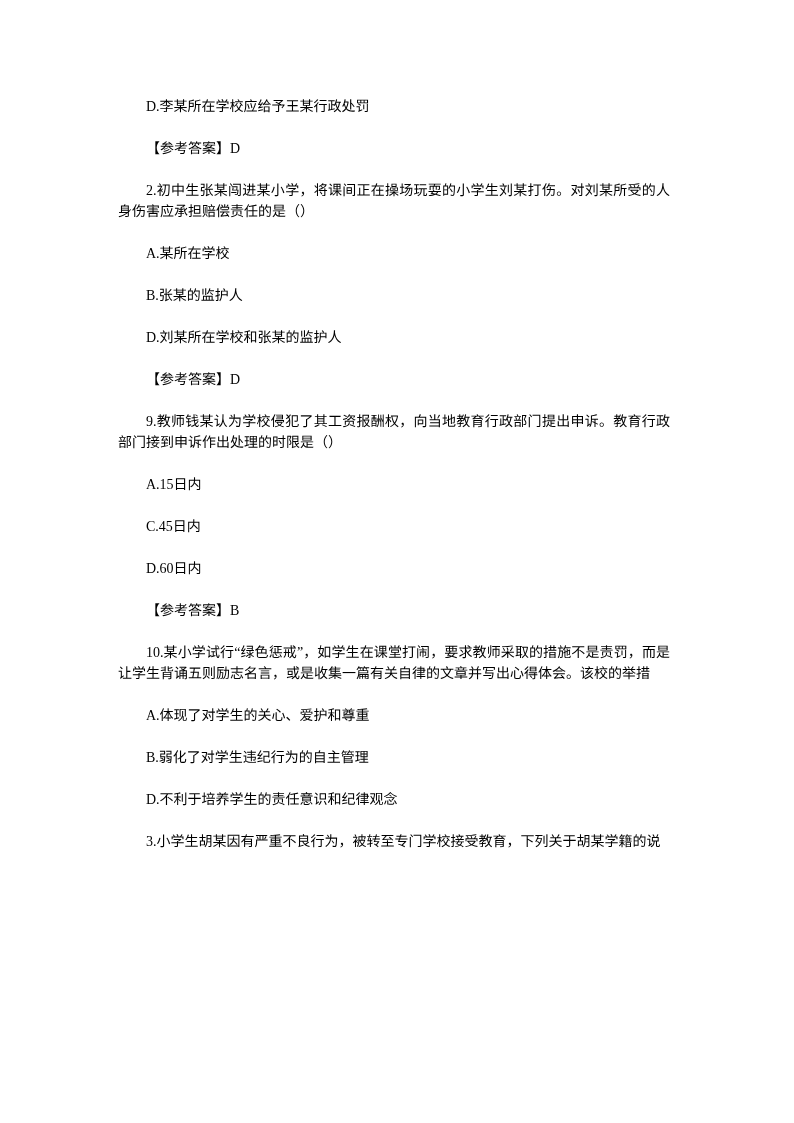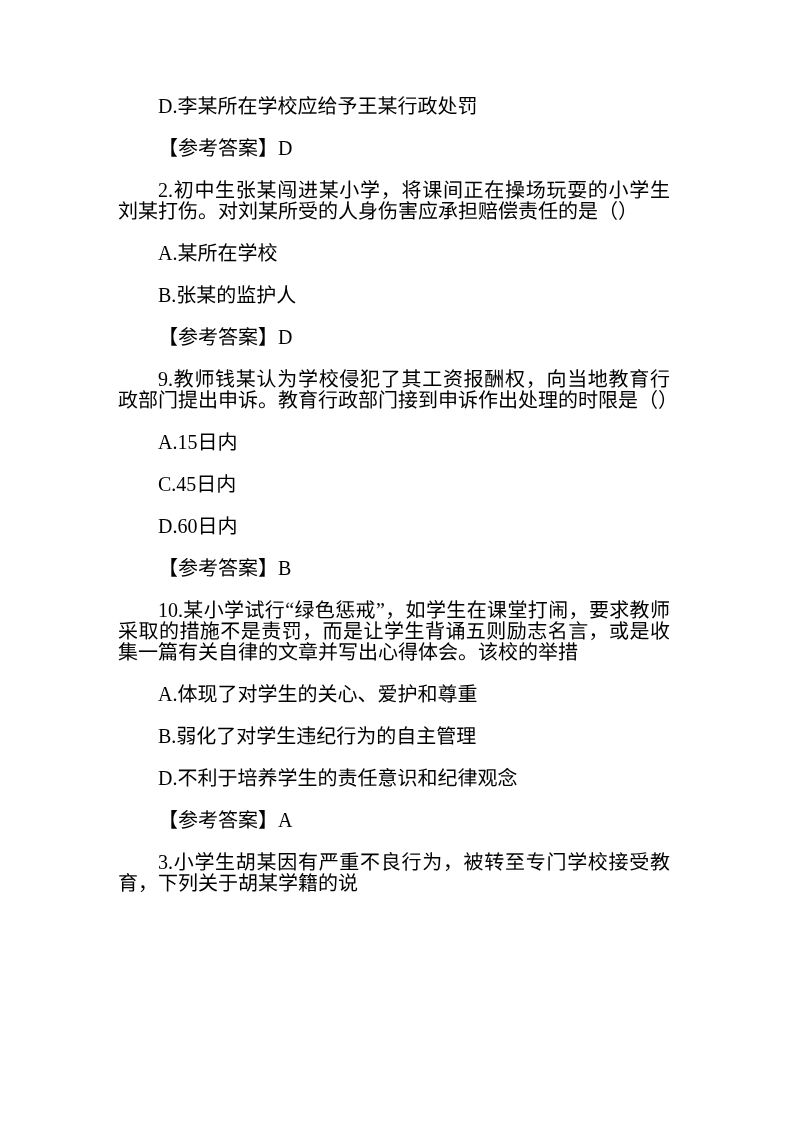--- a/index.html
+++ b/index.html
@@ -11,21 +11,21 @@
   .page {
     position: relative;
     width: 794px;
     height: 1123px;
     box-sizing: border-box;
     background: #ffffff;
     color: #000000;
     padding: 96px 124px 0 118px;
     overflow: hidden;
     font-family: "Liberation Serif", "DejaVu Serif", serif;
-    font-size: 20px;
+    font-size: 14px;
     line-height: 21px;
   }
   .page p {
     margin: 0 0 21px 0;
     padding: 0;
     text-indent: 2em;
     text-align: justify;
     word-break: break-all;
   }
 </style>
@@ -33,29 +33,29 @@
 <body>
 
 <div class="page">
 
   <p>D.李某所在学校应给予王某行政处罚</p>
   <p>【参考答案】D</p>
 
   <p>2.初中生张某闯进某小学，将课间正在操场玩耍的小学生刘某打伤。对刘某所受的人身伤害应承担赔偿责任的是（）</p>
   <p>A.某所在学校</p>
   <p>B.张某的监护人</p>
+  <p>D.刘某所在学校和张某的监护人</p>
   <p>【参考答案】D</p>
 
   <p>9.教师钱某认为学校侵犯了其工资报酬权，向当地教育行政部门提出申诉。教育行政部门接到申诉作出处理的时限是（）</p>
   <p>A.15日内</p>
   <p>C.45日内</p>
   <p>D.60日内</p>
   <p>【参考答案】B</p>
 
   <p>10.某小学试行“绿色惩戒”，如学生在课堂打闹，要求教师采取的措施不是责罚，而是让学生背诵五则励志名言，或是收集一篇有关自律的文章并写出心得体会。该校的举措</p>
   <p>A.体现了对学生的关心、爱护和尊重</p>
   <p>B.弱化了对学生违纪行为的自主管理</p>
   <p>D.不利于培养学生的责任意识和纪律观念</p>
-  <p>【参考答案】A</p>
 
   <p>3.小学生胡某因有严重不良行为，被转至专门学校接受教育，下列关于胡某学籍的说</p>
 
 </div>
 
 </body></html>

